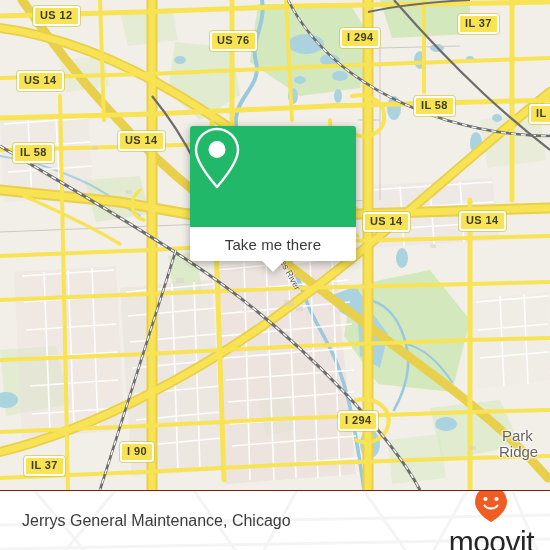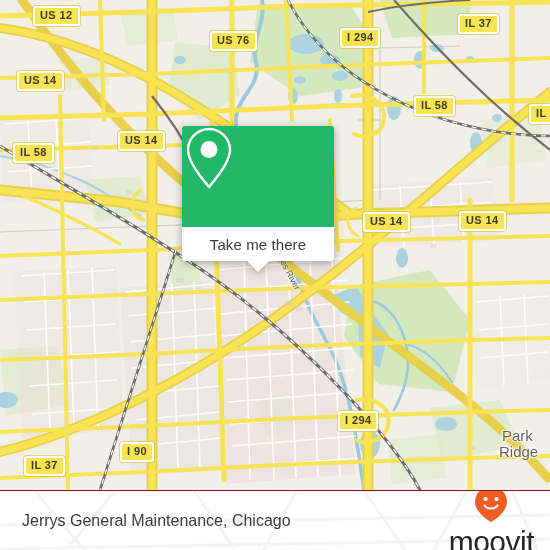--- a/index.html
+++ b/index.html
@@ -54,21 +54,21 @@
   
   .attrib{
     position:absolute;left:6px;top:472px;
     font-size:13px;color:#333;
     text-shadow:0 0 3px #fff,0 0 3px #fff,0 0 2px #fff;
     white-space:nowrap;
   }
 
   
   .card{
-    position:absolute;left:182px;top:126px;width:152px;
+    position:absolute;left:190px;top:126px;width:166px;
     filter:drop-shadow(0 2px 4px rgba(0,0,0,.32));
   }
   .card-head{
     background:#22b86a;
     height:101px;
     border-radius:3px 3px 0 0;
     display:flex;align-items:center;justify-content:center;
   }
   .card-foot{
     position:relative;

